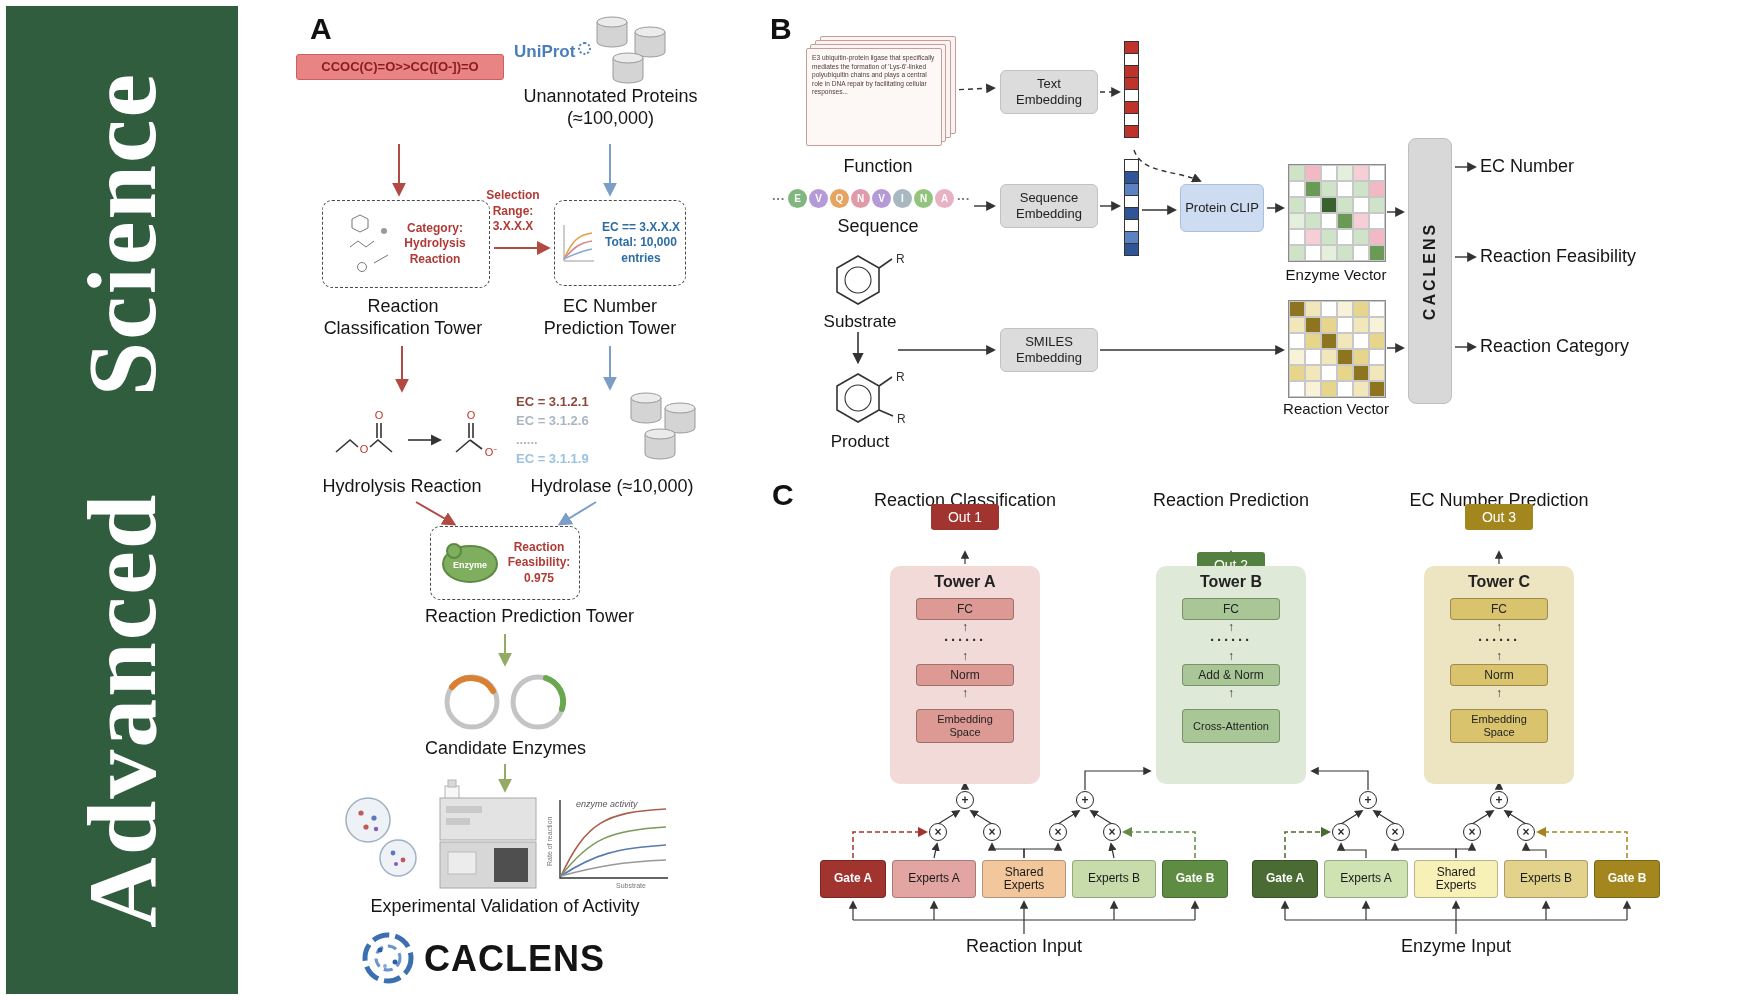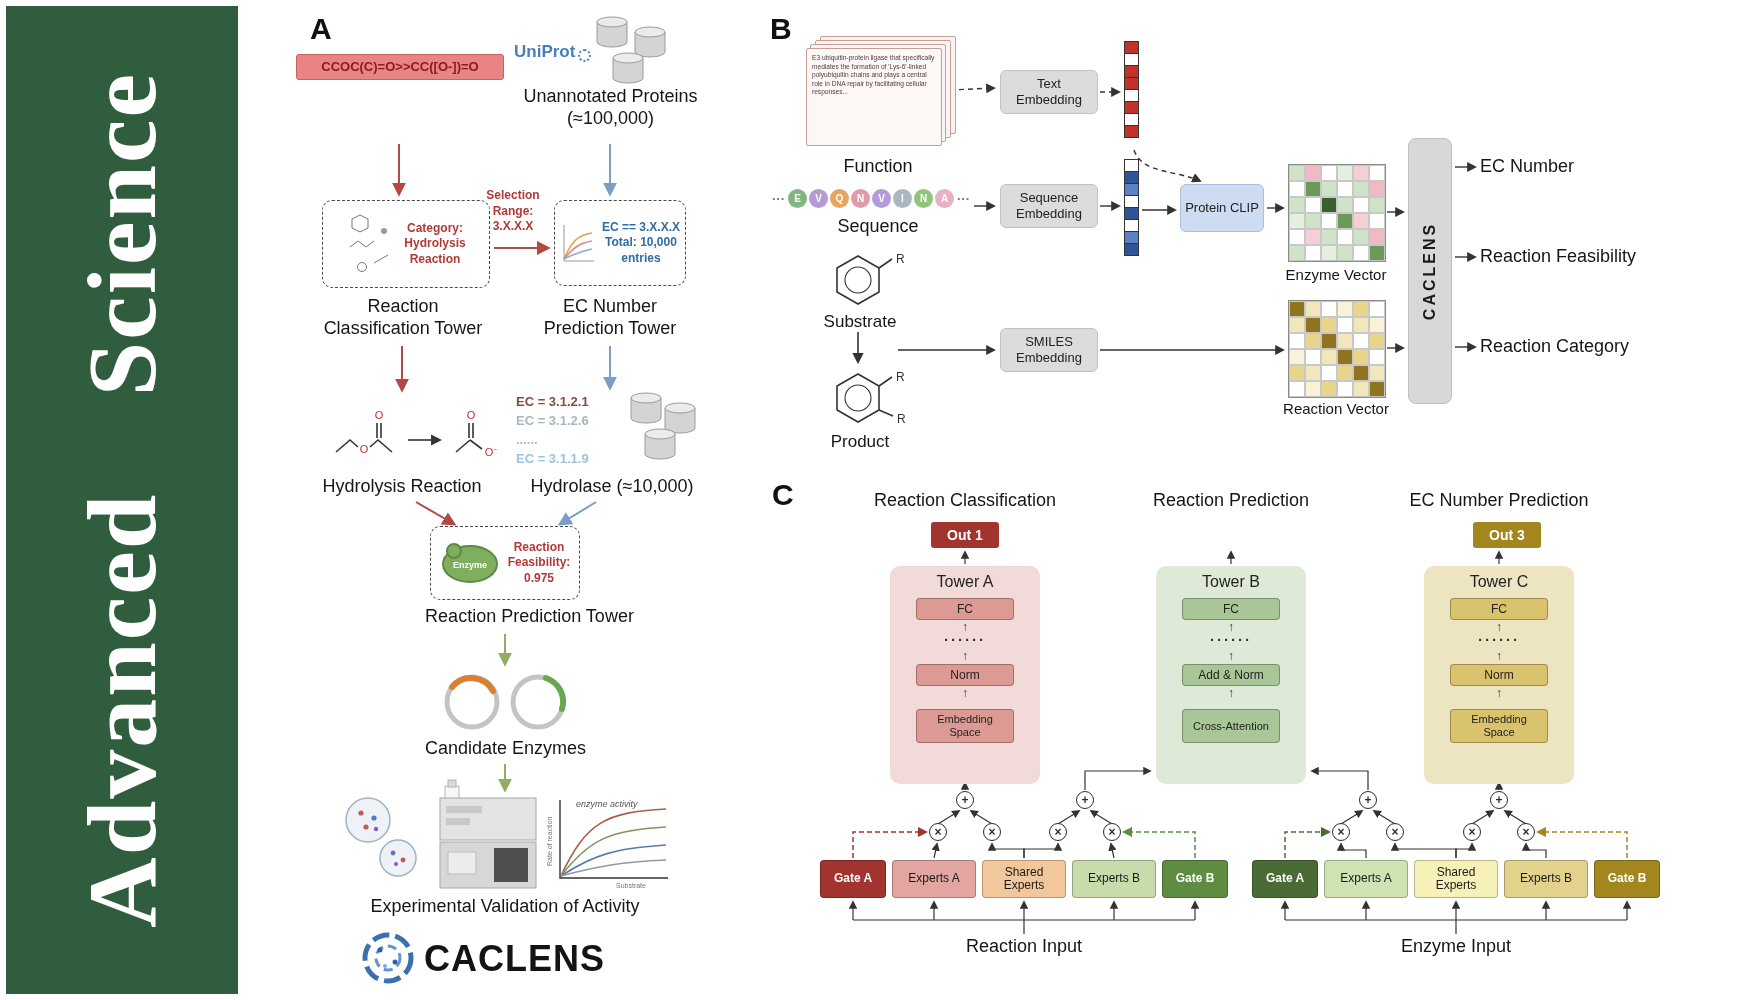--- a/index.html
+++ b/index.html
@@ -37,25 +37,25 @@
   .seq-circles{display:flex;gap:2px}
   .seq-circle{width:19px;height:19px;border-radius:50%;display:flex;align-items:center;
     justify-content:center;font-size:10px;font-weight:bold;color:#fff;flex:0 0 auto}
   .card-stack{position:absolute;left:806px;top:36px;width:152px;height:120px}
   .card{position:absolute;width:136px;height:98px;background:#fbf3f2;border:1px solid #c59e99;border-radius:2px}
   .card.front{background:#fdf7f6;padding:5px;font-size:6.6px;line-height:1.3;color:#53403e;overflow:hidden}
   .caclens-bar{position:absolute;left:1408px;top:138px;width:44px;height:266px;background:#d8d8d8;
     border:1px solid #bfbfbf;border-radius:8px}
   .caclens-bar span{position:absolute;left:50%;top:50%;transform:translate(-50%,-50%) rotate(-90deg);
     font-size:16px;font-weight:bold;letter-spacing:3px;color:#1a1a1a;white-space:nowrap}
-  .outbox{position:absolute;top:522px;width:68px;height:26px;border-radius:3px;color:#fff;
-    font-weight:bold;font-size:14px;text-align:center;line-height:26px}
+  .outbox{position:absolute;top:504px;width:68px;height:26px;border-radius:3px;color:#fff;
+    font-weight:normal;font-size:14px;text-align:center;line-height:26px}
   .tower{position:absolute;top:566px;width:150px;height:218px;border-radius:10px;display:flex;
     flex-direction:column;align-items:center;padding-top:7px}
-  .tower-title{font-size:16px;font-weight:400;color:#222;margin-bottom:7px}
+  .tower-title{font-size:16px;font-weight:700;color:#222;margin-bottom:7px}
   .tblock{width:98px;height:22px;border-radius:4px;border:1px solid rgba(0,0,0,.28);font-size:12px;
     color:#222;display:flex;align-items:center;justify-content:center;text-align:center}
   .tblock-big{height:34px;font-size:11px;line-height:1.15;padding:0 4px;margin-top:8px}
   .tarrow{height:15px;line-height:14px;font-size:12px;color:#333}
   .tdots{height:14px;line-height:9px;font-size:15px;font-weight:bold;letter-spacing:2px;color:#333}
   .gate{position:absolute;top:860px;height:38px;border-radius:4px;border:1px solid rgba(0,0,0,.25);
     display:flex;align-items:center;justify-content:center;text-align:center;font-size:12px;
     line-height:1.1;padding:0 2px}
   .gate.bold{font-weight:bold}
   .op{position:absolute;width:18px;height:18px;border:1.5px solid #2b2b2b;border-radius:50%;
@@ -269,21 +269,21 @@
       <line x1="1627" y1="920" x2="1627" y2="902" marker-end="url(#mb)"></line>
       <line x1="1285" y1="920" x2="1627" y2="920"></line>
         <line x1="1456" y1="934" x2="1456" y2="920"></line>
     </g>
   </svg>
 
   <div class="panel-letter" style="left:310px;top:12px">A</div>
 
   <div class="smiles">CCOC(C)=O&gt;&gt;CC([O-])=O</div>
 
-  <div class="abs" style="left:514px;top:42px;display:flex;align-items:flex-end;gap:3px">
+  <div class="abs" style="left:514px;top:42px;display:flex;align-items:flex-start;gap:3px">
     <span style="font-size:17px;font-weight:bold;color:#4a7ebb">UniProt</span>
     <span style="width:13px;height:13px;border:2px dotted #4a7ebb;border-radius:50%"></span>
   </div>
   <div class="lbl" style="left:518px;top:86px;width:185px">Unannotated Proteins (≈100,000)</div>
 
   <div class="dashedbox" style="left:322px;top:200px;width:168px;height:88px">
     <svg width="52" height="70" viewBox="0 0 52 70" fill="none" stroke="#777">
       <polygon points="14,6 22,10 22,19 14,23 6,19 6,10"></polygon>
       <path d="M4,38 l8,-6 l8,6 l8,-6"></path>
       <circle cx="38" cy="22" r="3" fill="#999" stroke="none"></circle>
@@ -491,21 +491,21 @@
   <div class="lbl" style="left:1480px;top:336px;width:220px;text-align:left">Reaction Category</div>
 
   <div class="panel-letter" style="left:772px;top:478px">C</div>
 
   <div class="lbl" style="left:855px;top:490px;width:220px">Reaction Classification</div>
   <div class="lbl" style="left:1121px;top:490px;width:220px">Reaction Prediction</div>
   <div class="lbl" style="left:1389px;top:490px;width:220px">EC Number Prediction</div>
 
   <div class="outbox" style="left: 931px; background: rgb(162, 52, 48);">Out 1</div>
   <div class="outbox" style="left: 1197px; background: rgb(83, 128, 63); margin-top: 48px;">Out 2</div>
-  <div class="outbox" style="left: 1465px; background: rgb(163, 135, 30); margin-left: 8px;">Out 3</div>
+  <div class="outbox" style="left: 1465px; background: rgb(163, 135, 30);">Out 3</div>
 
   <div class="tower" style="left: 890px; background: rgb(241, 218, 216);">
     <div class="tower-title">Tower A</div>
     <div class="tblock" style="background: rgb(221, 154, 148);">FC</div>
     <div class="tarrow">↑</div>
     <div class="tdots">······</div>
     <div class="tarrow">↑</div>
     <div class="tblock" style="background: rgb(221, 154, 148);">Norm</div>
     <div class="tarrow">↑</div>
     <div class="tblock tblock-big" style="background: rgb(221, 154, 148);">Embedding Space</div>

